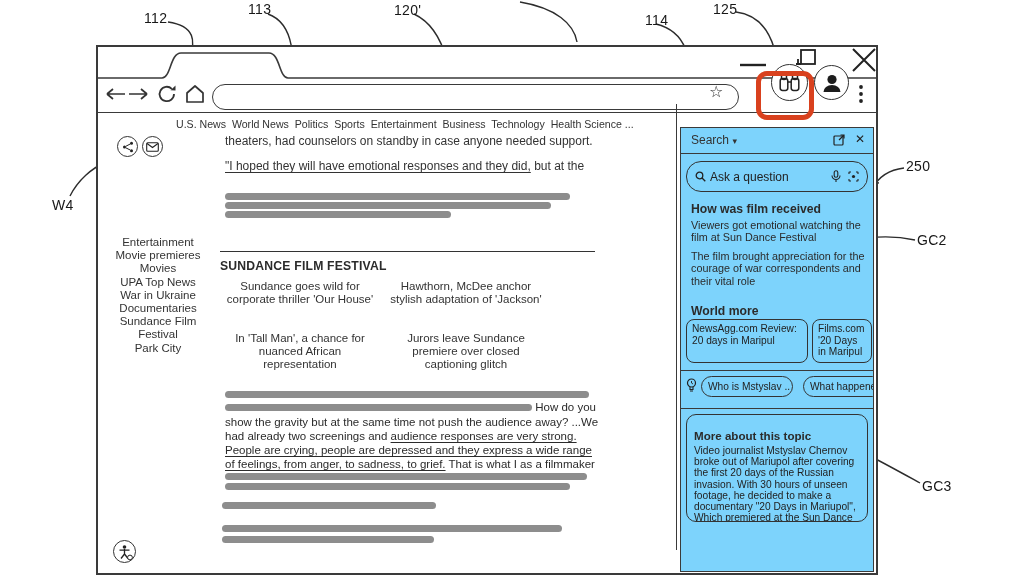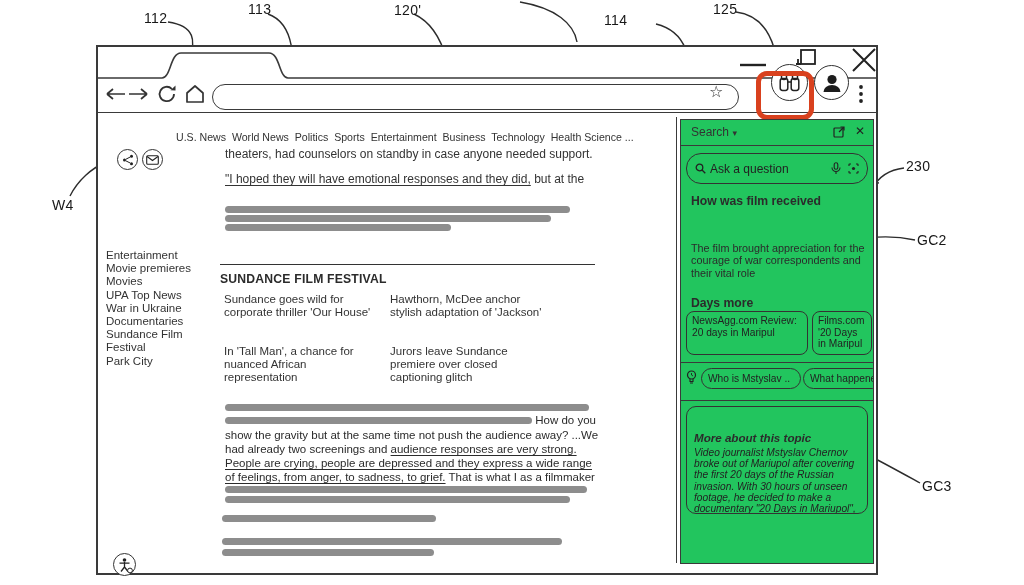--- a/index.html
+++ b/index.html
@@ -9,31 +9,31 @@
   
   .figlabel{font-size:14px;color:#171717;letter-spacing:.3px;}
   
   #window{left:96px;top:45px;width:782px;height:530px;border:2px solid #3a3a3a;background:#fff;box-sizing:border-box;}
   #toolbar{left:0;top:31px;width:778px;height:34px;border-bottom:1.6px solid #3a3a3a;}
   .addrbar{left:114px;top:6px;width:527px;height:26px;border:1.6px solid #3a3a3a;border-radius:14px;box-sizing:border-box;}
   .iconbtn svg{display:block;}
   .circlebtn{border:1.6px solid #333;border-radius:50%;box-sizing:border-box;display:flex;align-items:center;justify-content:center;background:#fff;}
   #redbox{left:658px;top:24px;width:58px;height:49px;border:5px solid #d9411e;border-radius:11px;box-sizing:border-box;}
   
-  #maincontent{left:0;top:70px;width:578px;height:446px;border-right:1.6px solid #3a3a3a;}
+  #maincontent{left:0;top:57px;width:578px;height:446px;border-right:1.6px solid #3a3a3a;text-align:center;}
   .navmenu{font-size:10.6px;white-space:pre;color:#333;}
   .bodytext{font-size:12px;color:#333;}
   .smalltext{font-size:11.5px;color:#333;line-height:13.2px;}
   .bar{position:absolute;height:7px;background:#8d8d8d;border-radius:3.5px;}
   .ibar{display:inline-block;height:7px;background:#8d8d8d;border-radius:3.5px;vertical-align:middle;}
   .u{text-decoration:underline;text-underline-offset:2px;}
   .nowrap{white-space:nowrap;}
   .b{font-weight:bold;}
   
-  #panel{left:582px;top:72px;width:194px;height:445px;border:1.6px solid #3a3a3a;box-sizing:border-box;background:#22c55e;overflow:hidden;}
+  #panel{left:582px;top:80px;width:194px;height:445px;border:1.6px solid #3a3a3a;box-sizing:border-box;background:#7dd3fc;overflow:hidden;}
   .psep{position:absolute;left:0;width:100%;height:0;border-top:1.4px solid #3a3a3a;}
   .pill{border:1.5px solid #333;border-radius:15px;box-sizing:border-box;display:flex;align-items:center;}
   .card{position:absolute;border:1.6px solid #333;border-radius:8px;box-sizing:border-box;
         font-size:10.2px;line-height:11.6px;padding:3px 5px;color:#222;}
   .chip{position:absolute;border:1.5px solid #333;border-radius:11px;box-sizing:border-box;height:21px;
         font-size:10.2px;display:flex;align-items:center;padding:0 6px;white-space:nowrap;overflow:hidden;color:#222;}
   svg{overflow:visible;}
 </style>
 </head>
 <body>
@@ -58,23 +58,23 @@
       <path d="M920,483 C900,472 882,462 866,454" marker-end="url(#arr)"></path>
       <path d="M70,196 C78,180 92,168 106,162" marker-end="url(#arr)"></path>
       <path d="M496,178 C530,164 560,164 596,167" marker-end="url(#arr)"></path>
       <path d="M168,428 C186,442 202,454 220,461" marker-end="url(#arr)"></path>
     </g>
   </svg>
 
   <div class="abs figlabel" style="left:144px;top:10px;">112</div>
   <div class="abs figlabel" style="left:248px;top:1px;">113</div>
   <div class="abs figlabel" style="left:394px;top:2px;">120'</div>
-  <div class="abs figlabel" style="left:604px;top:12px;">114</div>
+  <div class="abs figlabel" style="left:645px;top:12px;">114</div>
   <div class="abs figlabel" style="left:713px;top:1px;">125</div>
-  <div class="abs figlabel" style="left:906px;top:158px;">230</div>
+  <div class="abs figlabel" style="left:906px;top:158px;">250</div>
   <div class="abs figlabel" style="left:917px;top:232px;">GC2</div>
   <div class="abs figlabel" style="left:922px;top:478px;">GC3</div>
   <div class="abs figlabel" style="left:52px;top:197px;">W4</div>
   <div class="abs figlabel" style="left:603px;top:158px;">340a</div>
   <div class="abs figlabel" style="left:148px;top:413px;">340b</div>
 
   <div id="window" class="abs">
 
     <svg class="abs" style="left:0;top:0;" width="778" height="32" viewBox="0 0 778 32">
       <path d="M0,31 H64 C73,31 72,6 83,6 H171 C182,6 181,31 190,31 H778" fill="none" stroke="#3a3a3a" stroke-width="1.6"></path>
@@ -256,39 +256,40 @@
         </span>
         <span style="display:flex;">
           <svg width="11" height="11" viewBox="0 0 11 11">
             <path d="M1,3 V1.5 A0.5,0.5 0 0 1 1.5,1 H3 M8,1 H9.5 A0.5,0.5 0 0 1 10,1.5 V3 M10,8 V9.5 A0.5,0.5 0 0 1 9.5,10 H8 M3,10 H1.5 A0.5,0.5 0 0 1 1,9.5 V8" fill="none" stroke="#222" stroke-width="1.1"></path>
             <circle cx="5.5" cy="5.5" r="1.6" fill="#222"></circle>
           </svg>
         </span>
       </div>
 
       <div class="abs b" style="left:10px;top:74px;font-size:12.2px;">How was film received</div>
+      <div class="abs" style="left:10px;top:91px;width:172px;font-size:10.8px;line-height:12.4px;">Viewers got emotional watching the film at Sun Dance Festival</div>
       <div class="abs" style="left:10px;top:122px;width:178px;font-size:10.8px;line-height:12.4px;">The film brought appreciation for the courage of war correspondents and their vital role</div>
 
-      <div class="abs b" style="left:10px;top:176px;font-size:12.2px;">Days more</div>
+      <div class="abs b" style="left:10px;top:176px;font-size:12.2px;">World more</div>
       <div class="card" style="left:5px;top:191px;width:122px;height:44px;">NewsAgg.com Review: 20 days in Maripul</div>
       <div class="card" style="left:131px;top:191px;width:60px;height:44px;">Films.com '20 Days in Maripul</div>
 
       <div class="psep" style="top:242px;"></div>
 
       <span class="abs" style="left:4px;top:250px;">
         <svg width="13" height="15" viewBox="0 0 13 15">
           <circle cx="6.5" cy="5" r="4" fill="none" stroke="#222" stroke-width="1.2"></circle>
           <path d="M5,9 v2.5 h3 V9 M5,13 h3" fill="none" stroke="#222" stroke-width="1.1"></path>
           <path d="M6.5,3 v2 l1.5,1" fill="none" stroke="#222" stroke-width="0.9"></path>
         </svg>
       </span>
-      <div class="chip" style="left:20px;top:248px;width:100px;">Who is Mstyslav ..</div>
+      <div class="chip" style="left:20px;top:248px;width:92px;">Who is Mstyslav ..</div>
       <div class="chip" style="left:122px;top:248px;width:80px;">What happene</div>
 
       <div class="psep" style="top:280px;"></div>
 
-      <div class="abs" style="left:5px;top:286px;width:182px;height:108px;border:1.6px solid #333;border-radius:10px;box-sizing:border-box;padding:24px 7px;overflow:hidden;font-style:italic;">
+      <div class="abs" style="left:5px;top:286px;width:182px;height:108px;border:1.6px solid #333;border-radius:10px;box-sizing:border-box;padding:14px 7px;overflow:hidden;">
         <div class="b" style="font-size:11.6px;margin-bottom:3px;">More about this topic</div>
         <div style="font-size:10.2px;line-height:11.2px;color:#222;">Video journalist Mstyslav Chernov broke out of Mariupol after covering the first 20 days of the Russian invasion. With 30 hours of unseen footage, he decided to make a documentary "20 Days in Mariupol", Which premiered at the Sun Dance Festival. Although from Eastern Ukraine himself, Chernov has aimed to maintain neutrality throughout the film making process..</div>
       </div>
     </div>
   </div>
 </div>
 
 </body></html>

